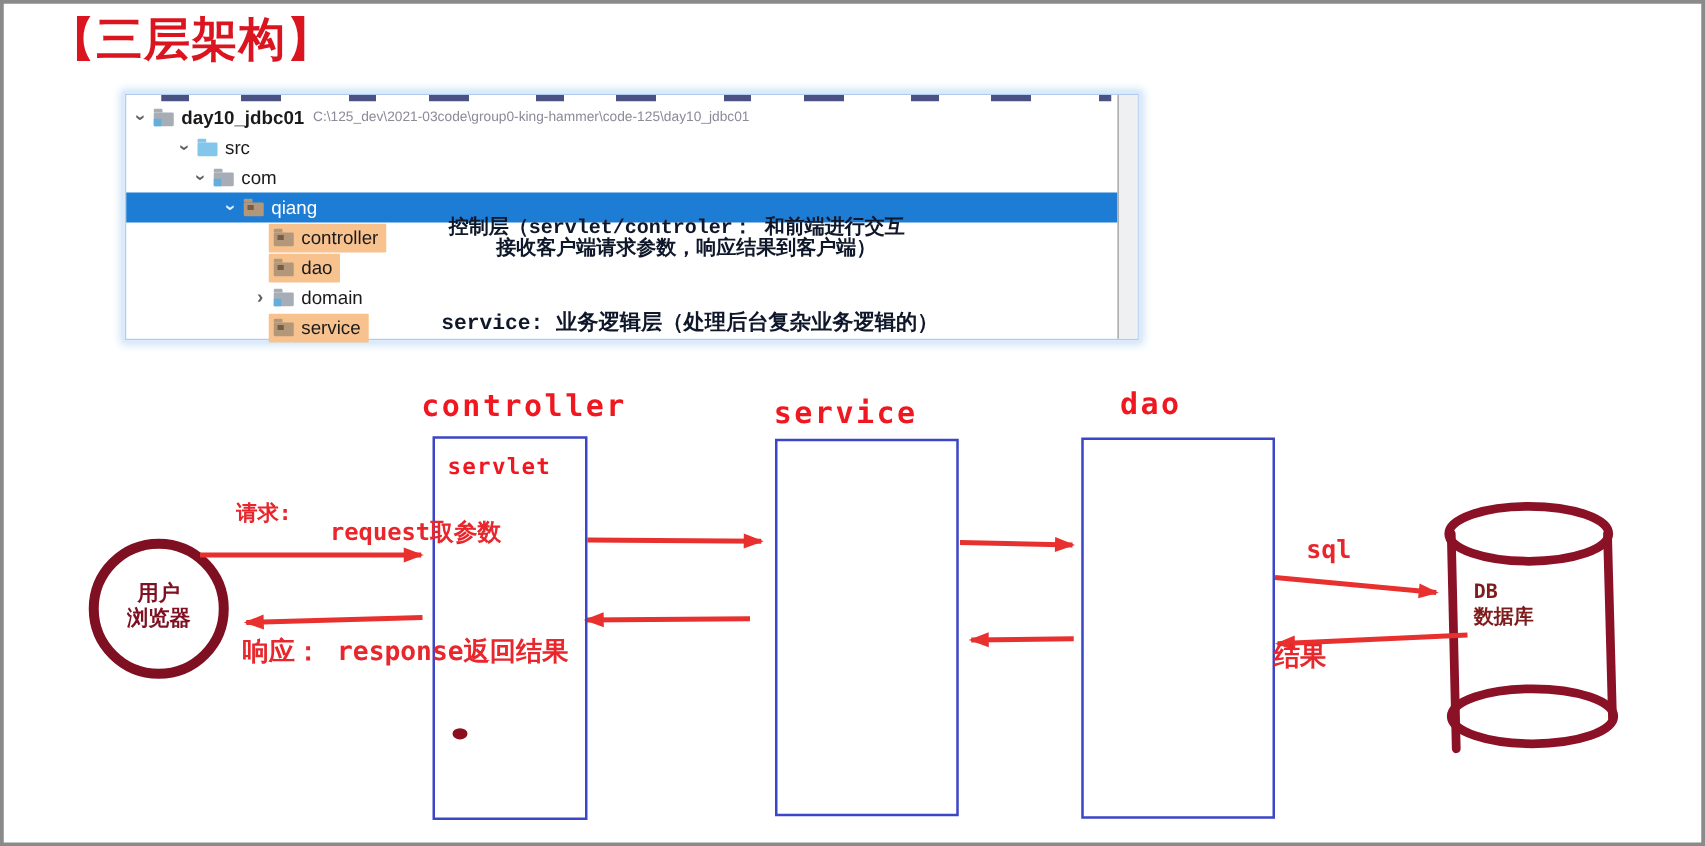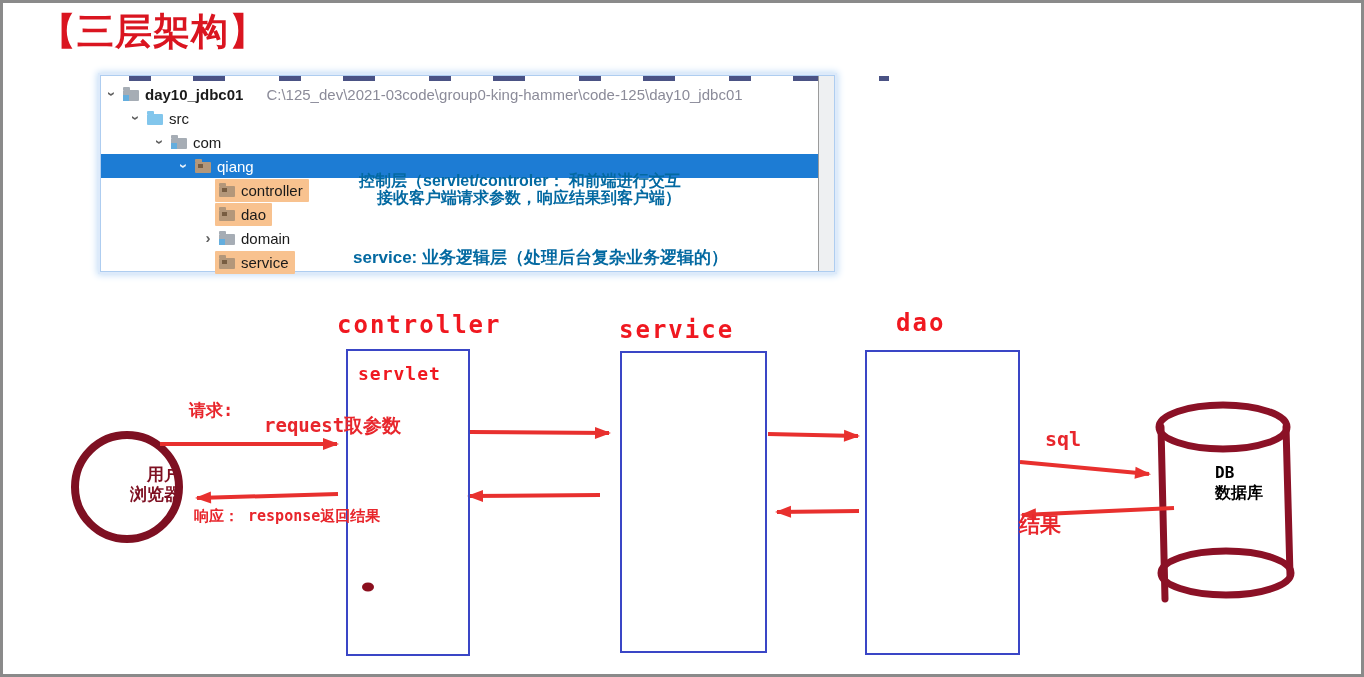--- a/index.html
+++ b/index.html
@@ -5,21 +5,21 @@
   html,body{margin:0;padding:0;background:#fff;}
   #page{position:relative;width:1364px;height:677px;box-sizing:border-box;
         border:3px solid #8a8a8a;background:#fff;overflow:hidden;
         font-family:"Liberation Sans",sans-serif;}
 
   
   #title{position:absolute;left:12px;top:4px;font-family:"DejaVu Serif",serif;
          font-weight:bold;font-size:37px;color:#da1520;letter-spacing:1px;margin-left:24px;}
 
   
-  #tree-panel{position:absolute;left:97px;top:72px;width:735px;height:197px;
+  #tree-panel{position:absolute;left:97px;top:72px;width:811px;height:197px;
               background:#fff;border:1px solid #aecdf0;
               box-shadow:0 0 0 2px #ddeafa,0 0 7px 3px #c2dcf6;box-sizing:border-box;}
   #tree-scrollbar{position:absolute;right:0;top:0;bottom:0;width:15px;
                   background:#eef0f2;border-left:1px solid #9b9b9b;}
   #clipped-row{position:absolute;left:28px;top:0;width:760px;height:5px;overflow:hidden;
                background:repeating-linear-gradient(90deg,#1d2766 0 22px,transparent 22px 64px,
                #1d2766 64px 96px,transparent 96px 150px);opacity:.8;}
   #tree-rows{position:absolute;left:0;top:6px;right:16px;}
   .tree-row{position:relative;height:24px;display:flex;align-items:center;
             font-size:15px;color:#1a1a1a;white-space:nowrap;}
@@ -33,74 +33,74 @@
   .hl-on{background:#f8c28f;}
   .folder{position:relative;width:16px;height:11px;margin:2px 6px 0 0;border-radius:1px;background:#a6adb5;}
   .folder::before{content:"";position:absolute;top:-3px;left:0;width:7px;height:3px;
                   background:inherit;border-radius:1px 1px 0 0;}
   .f-blue{background:#82c6ec;}
   .f-gray{background:#a6adb5;}
   .f-tan{background:#b3977a;}
   .f-chip::after{content:"";position:absolute;left:0;bottom:0;width:6px;height:6px;background:#64aede;}
   .f-dot::after{content:"";position:absolute;left:3px;top:2px;width:5px;height:4px;background:rgba(70,45,20,.55);}
   .row-label.bold{font-weight:bold;}
-  .row-path{margin-left:17px;color:#8b8b99;font-size:15px;}
-
-  
-  .anno{position:absolute;color:#0369a1;font-weight:bold;
-        font-family:Liberation Sans, sans-serif;white-space:nowrap;}
+  .row-path{margin-left:1px;color:#8b8b99;font-size:11px;}
+
+  
+  .anno{position:absolute;color:#0f172a;font-weight:bold;
+        font-family:Liberation Mono, monospace;white-space:nowrap;}
   #anno-ctrl-1{left:356px;top:168px;font-size:16px;}
-  #anno-ctrl-2{left:374px;top:185px;font-size:16px;}
+  #anno-ctrl-2{left:394px;top:185px;font-size:16px;}
   #anno-dao{left:356px;top:209px;font-size:17px;}
   #anno-service{left:350px;top:243px;font-size:17px;}
 
   
   .dg-label{position:absolute;color:#f01820;font-weight:bold;
             font-family:"DejaVu Sans Mono",monospace;letter-spacing:2px;font-size:24px;}
   #lbl-controller{left:334px;top:308px;}
   #lbl-service{left:616px;top:313px;}
   #lbl-dao{left:893px;top:306px;}
   .dg-box{position:absolute;border:2px solid #3a46c6;background:transparent;box-sizing:border-box;}
   #box-controller{left:343px;top:346px;width:124px;height:307px;}
   #box-service{left:617px;top:348px;width:147px;height:302px;}
   #box-dao{left:862px;top:347px;width:155px;height:305px;}
   #lbl-servlet{position:absolute;left:355px;top:360px;color:#f01820;font-weight:bold;
                font-family:"DejaVu Sans Mono",monospace;font-size:18px;letter-spacing:1px;}
   .arrow-label{position:absolute;color:#e8262c;font-weight:bold;white-space:nowrap;
                font-family:"DejaVu Sans Mono",monospace;}
   #lbl-request-prefix{left:186px;top:396px;font-size:17px;}
   #lbl-request{left:261px;top:410px;font-size:19px;}
-  #lbl-response{left:191px;top:504px;font-size:15px;}
+  #lbl-response{left:191px;top:504px;font-size:21px;}
   #lbl-sql{left:1042px;top:424px;font-size:20px;}
   #lbl-result{left:1016px;top:508px;font-size:21px;}
-  #client-text{position:absolute;left:70px;top:462px;width:108px;text-align:right;
+  #client-text{position:absolute;left:70px;top:462px;width:108px;text-align:center;
                color:#7e1022;font-weight:bold;font-size:17px;line-height:20px;}
-  #db-text{position:absolute;left:1176px;top:460px;color:#000000;font-weight:bold;
-           font-size:16px;line-height:20px;font-family:"DejaVu Sans Mono",monospace;margin-left:36px;}
+  #db-text{position:absolute;left:1176px;top:460px;color:#7f1d1d;font-weight:bold;
+           font-size:16px;line-height:20px;font-family:"DejaVu Sans Mono",monospace;}
   #diagram-svg{position:absolute;left:0;top:0;width:1364px;height:677px;pointer-events:none;}
 </style>
 </head>
 <body>
 
 <div id="page">
 
   <div id="title">【三层架构】</div>
 
   <div id="tree-panel">
     <div id="clipped-row"></div>
     <div id="tree-rows">
         <div class="tree-row" style="padding-left: 4px;">
     <span class="chev chev-down">›</span>
     <span class="hl">
       <span class="folder f-gray f-chip"></span>
       <span class="row-label bold">day10_jdbc01</span>
     </span>
     <span class="row-path">C:\125_dev\2021-03code\group0-king-hammer\code-125\day10_jdbc01</span>
   </div>
-        <div class="tree-row" style="padding-left: 28px;">
+        <div class="tree-row" style="padding-left: 39px;">
     <span class="chev chev-down">›</span>
     <span class="hl">
       <span class="folder f-blue"></span>
       <span class="row-label">src</span>
     </span>
 
   </div>
         <div class="tree-row" style="padding-left: 52px;">
     <span class="chev chev-down">›</span>
     <span class="hl">

